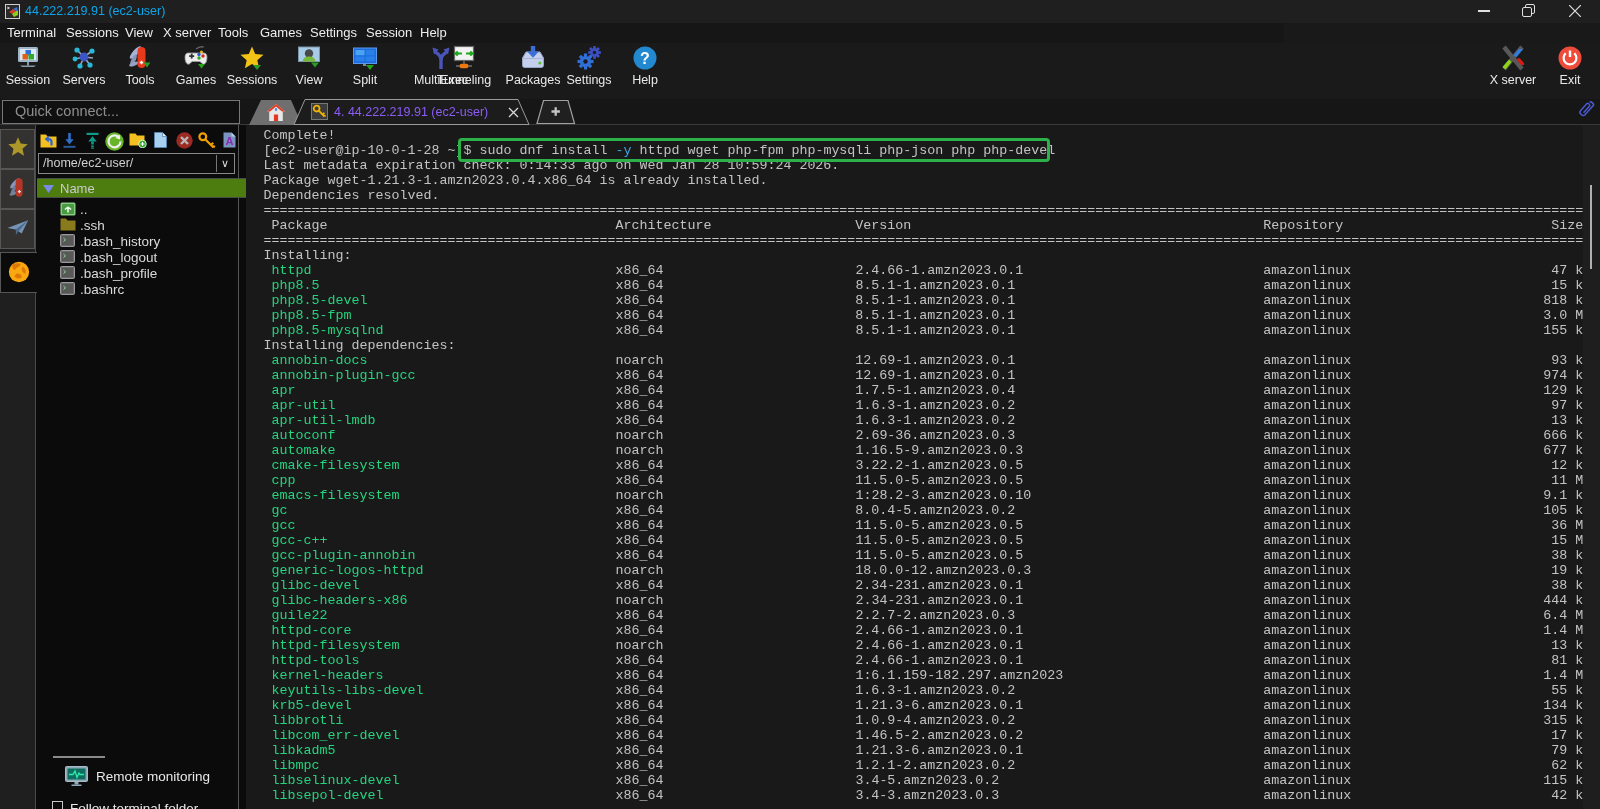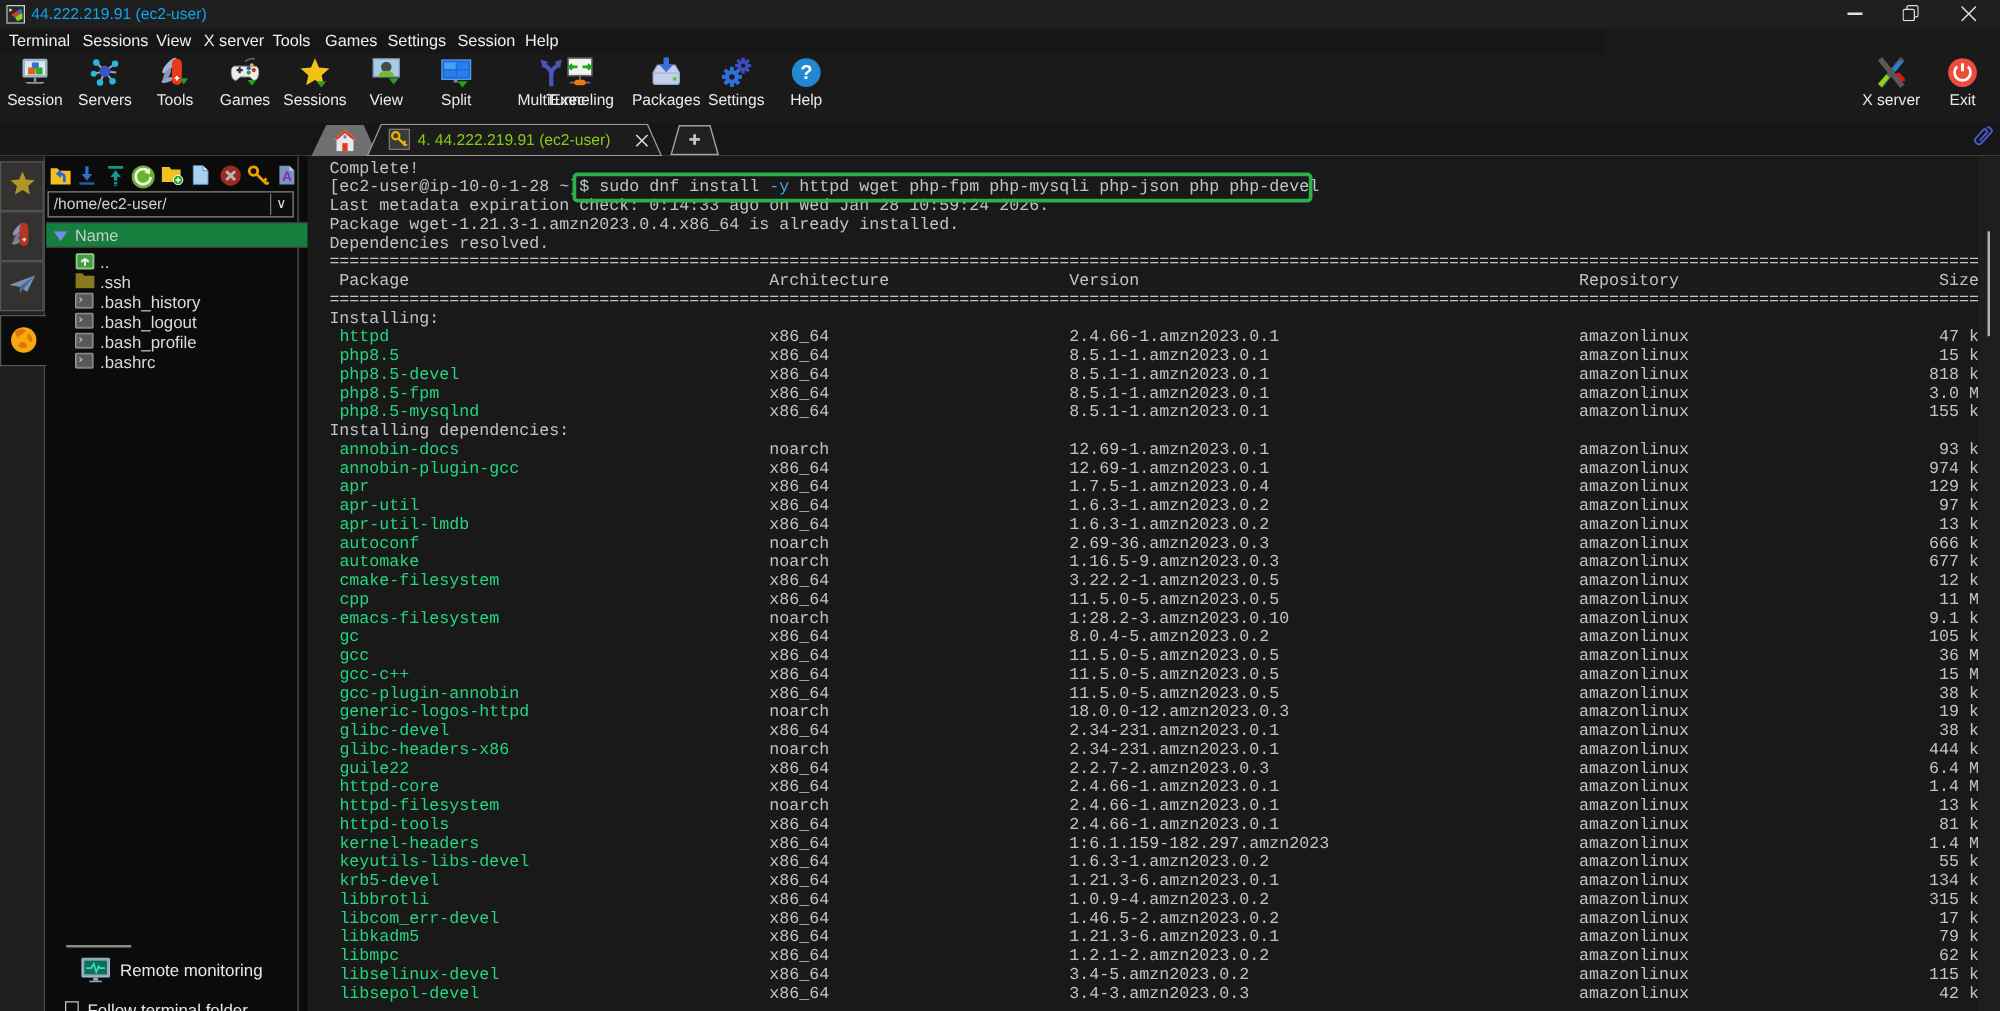--- a/index.html
+++ b/index.html
@@ -5,31 +5,31 @@
 #titlebar{position:absolute;left:0;top:0;width:1600px;height:23px;background:#1f1f1f}
 #titlebar .t{position:absolute;left:25px;top:4px;font-size:12.5px;color:#0ea5e9}
 #menubar{position:absolute;left:0;top:23px;width:1284px;height:20px;background:#161616}
 #menubar span{position:absolute;top:2px;font-size:13px;color:#eeeeee}
 #toolbar{position:absolute;left:0;top:43px;width:1600px;height:56px;background:#1a1a1a}
 .tbi{position:absolute;top:2px;width:90px;text-align:center}
 .tbi svg{display:block;margin:0 auto}
 .tbi .lb{display:block;margin-top:2px;font-size:12.5px;color:#e9e9e9}
 #quickrow{position:absolute;left:0;top:99px;width:1600px;height:26px;background:#161616;border-bottom:1px solid #3a3a3a}
 #qc{position:absolute;left:2px;top:1px;width:238px;height:24px;background:#101010;border:1px solid #777;color:#8f8f8f;font-size:14.5px;line-height:21px;padding-left:12px}
-.tabtxt{position:absolute;top:6px;font-size:12.5px;color:#84cc16}
+.tabtxt{position:absolute;top:6px;font-size:12.5px;color:#8b5cf6}
 #sidebar{position:absolute;left:0;top:125px;width:246px;height:684px;background:#0b0b0b;overflow:hidden}
 #strip{position:absolute;left:0;top:0;width:36px;height:684px;background:#1f1f1f;border-right:1px solid #4a4a4a}
 .stab{position:absolute;left:0;width:35px;height:40px;background:#333230;border:1px solid #565656}
 .stab svg{display:block;margin:6px auto 0}
 #stab4{position:absolute;left:0;top:127px;width:37px;height:41px;background:#0b0b0b;border:1px solid #565656;border-right:none}
 #fpanel{position:absolute;left:37px;top:0;width:202px;height:684px;background:#0b0b0b;border-right:1px solid #555}
 .fico{position:absolute;top:7px}
 #pathbox{position:absolute;left:1px;top:28px;width:197px;height:21px;background:#0d0d0d;border:1px solid #888;color:#d0d0d0;font-size:12.5px;line-height:19px;padding-left:4px}
 #pathdd{position:absolute;right:1px;top:1px;width:17px;height:17px;border-left:1px solid #777;color:#ddd;font-size:11px;text-align:center;line-height:17px}
-#namehdr{position:absolute;left:0;top:53px;width:240px;height:20px;background:#15803d;border-top:1px solid #4a4a4a;border-bottom:1px solid #4a4a4a;color:#cccccc;font-size:13px}
+#namehdr{position:absolute;left:0;top:53px;width:240px;height:20px;background:#4d7c0f;border-top:1px solid #4a4a4a;border-bottom:1px solid #4a4a4a;color:#cccccc;font-size:13px}
 .frow{position:absolute;left:5px;color:#dadada;font-size:13.5px}
 .frow svg{position:absolute;left:18px;top:0}
 .frow .fn{position:absolute;left:38px;top:0}
 #rmline{position:absolute;left:16px;top:631px;width:52px;height:2px;background:#8a8a8a}
 #rmon{position:absolute;left:28px;top:643px;width:180px;color:#e8e8e8;font-size:13.5px}
 #fchk{position:absolute;left:15px;top:676px;width:11px;height:11px;border:1px solid #c8c8c8;background:#0b0b0b}
 #fchktxt{position:absolute;left:33px;top:676px;color:#e8e8e8;font-size:13.5px}
 #term{position:absolute;left:262px;top:125px;width:1336px;height:684px;background:#191919}
 pre#tx{position:absolute;left:1.5px;top:3px;font-family:"Liberation Mono",monospace;font-size:13.333px;line-height:15px;color:#c3c3c3}
 pre#tx .g{color:#25d57e}
@@ -226,20 +226,21 @@
  <div class="tbi" style="left:1525px">
   <svg width="26" height="26" viewBox="0 0 26 26">
         <circle cx="13" cy="13" r="11.5" fill="#ef4b3a"></circle>
         <path d="M13 5.5 L13 12" stroke="#fff" stroke-width="2.4"></path>
         <path d="M8.7 8.2 A6.4 6.4 0 1 0 17.3 8.2" stroke="#fff" stroke-width="2.2" fill="none"></path>
       </svg>
   <span class="lb">Exit</span>
     </div>
 </div>
 <div id="quickrow">
+ <div id="qc">Quick connect...</div>
  <div style="position:absolute;left:249px;top:1px;width:53px;height:25px;background:#6f6f6f;clip-path:polygon(12px 0,42px 0,53px 25px,0 25px)">
   <svg width="18" height="17" style="position:absolute;left:18px;top:4px" viewBox="0 0 18 17">
         <path d="M9 0 L18 7.5 L15.8 7.5 L15.8 17 L2.2 17 L2.2 7.5 L0 7.5 Z" fill="#e8e8e8"></path>
         <path d="M9 0 L18 7.5 L15 7.5 L9 2.6 L3 7.5 L0 7.5 Z" fill="#e23820"></path>
         <rect x="6.9" y="10.5" width="4.2" height="6.5" fill="#e23820"></rect>
         <rect x="7.9" y="4.2" width="2.2" height="2.6" fill="#4a90d8"></rect>
       </svg>
  </div>
  <svg width="242" height="26" style="position:absolute;left:293px;top:0" viewBox="0 0 242 26">
       <path d="M12 0.5 L225 0.5 L236 25.5 L1 25.5 Z" fill="#1c1c1c" stroke="#9a9a9a" stroke-width="1"></path>

